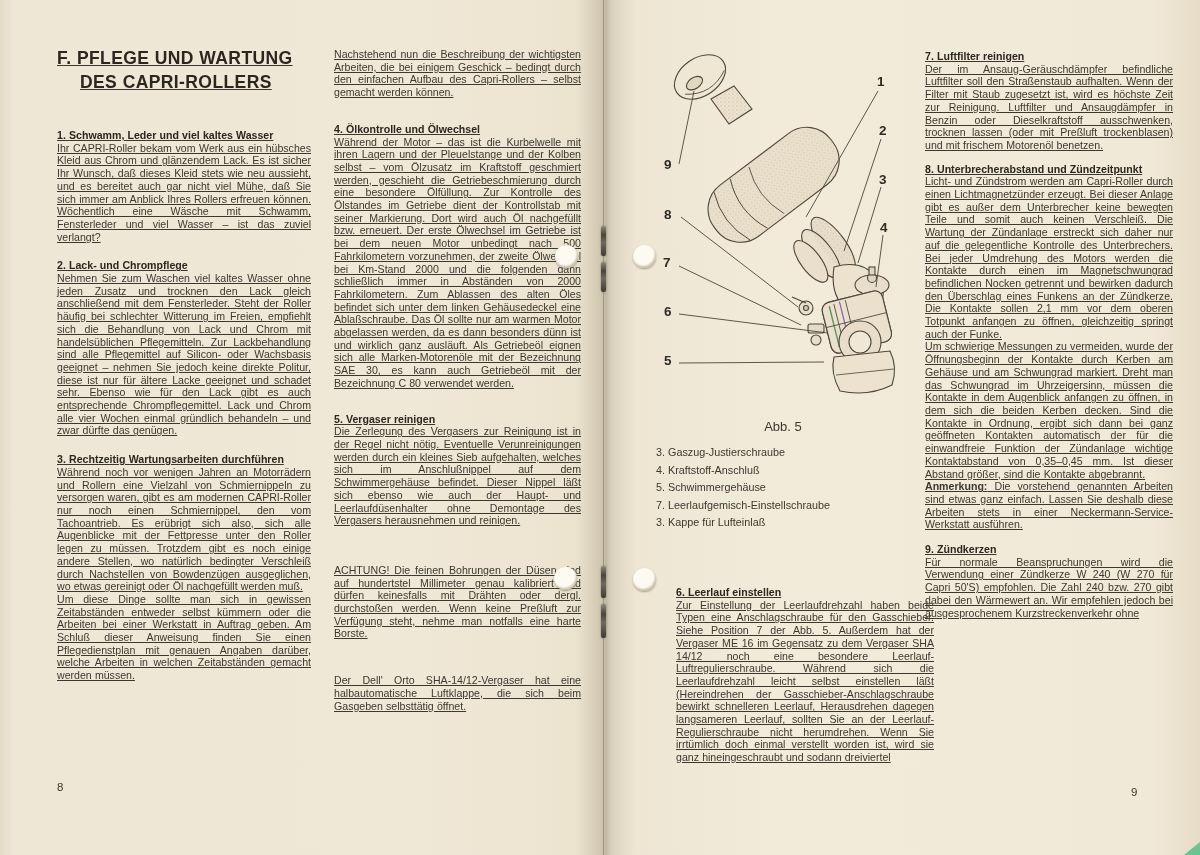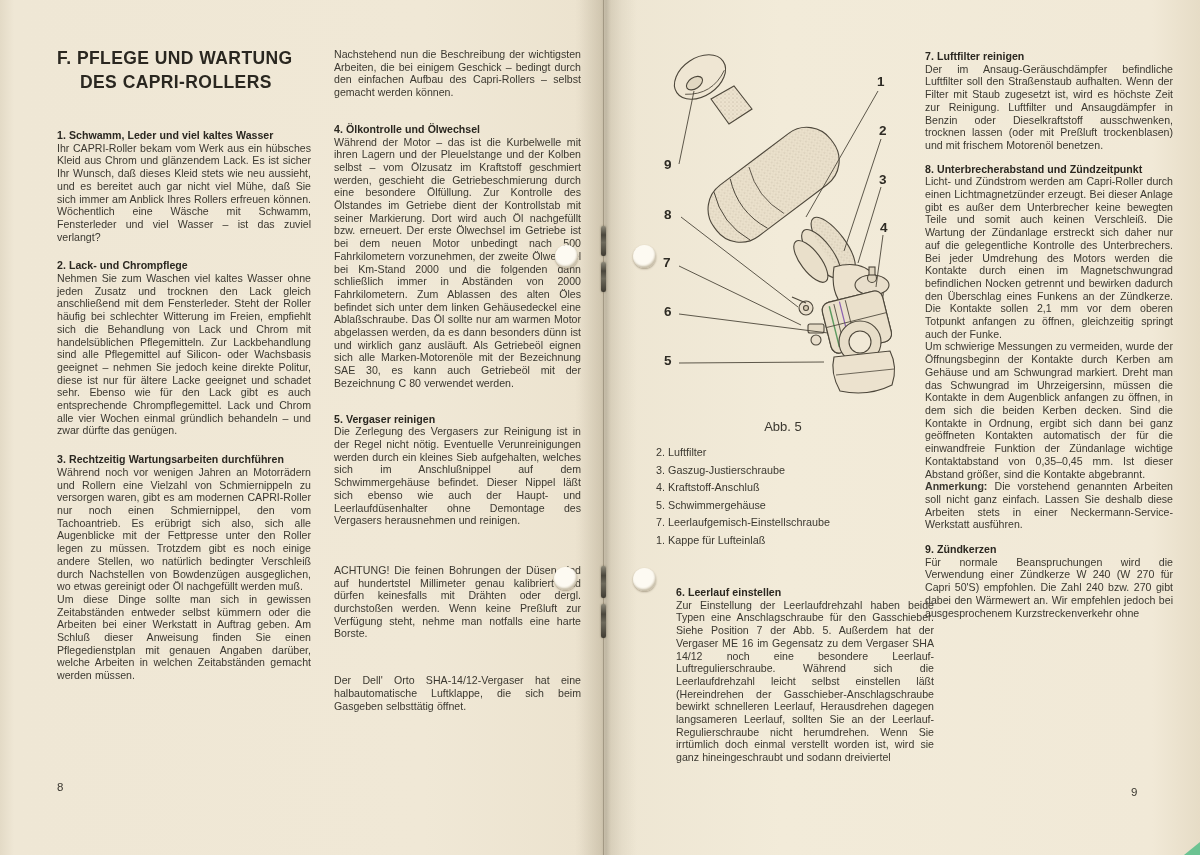--- a/index.html
+++ b/index.html
@@ -9,21 +9,21 @@
     font-family:"Liberation Sans", sans-serif;
   }
   .page{position:absolute;top:0;height:855px;}
   .page-left{left:0;width:604px;background:linear-gradient(90deg,#e3dac6 0,#efe7d5 14px,#f0e8d6 70%,#ece3cf 96%,#e2d8c2 100%);}
   .page-right{left:604px;width:596px;background:linear-gradient(90deg,#e5dcc7 0,#eee6d3 3%,#f2ebd9 30%,#f1e9d7 92%,#e6dcc6 100%);}
   .gutter{position:absolute;left:575px;top:0;width:62px;height:855px;
     background:linear-gradient(90deg,rgba(97,85,60,0) 0%,rgba(97,85,60,.14) 42%,rgba(60,50,34,.22) 50%,rgba(97,85,60,.12) 58%,rgba(97,85,60,0) 100%);}
   .fold-line{position:absolute;left:603px;top:0;width:1px;height:855px;background:rgba(70,58,40,.28);}
 
   .col{position:absolute;text-align:justify;font-size:10.6px;line-height:12.7px;color:#3b3830;
-       hyphens:auto;-webkit-hyphens:auto;word-spacing:.02em;}
+       hyphens:auto;-webkit-hyphens:auto;word-spacing:.02em;text-decoration:underline;}
   .col p{margin:0;}
   .sec{margin-top:13px;}
   .gap-lg{margin-top:30px;}
   .sec-h{font-weight:bold;color:#2a2720;margin:0 0 1px 0;}
   .doc-title{font-size:17.5px;line-height:24px;font-weight:bold;color:#2a2720;letter-spacing:.4px;text-align:left;}
   .doc-title .l2{padding-left:23px;display:block;}
   .page-num{position:absolute;font-size:11.5px;color:#3b3830;}
 
   .figure-wrap{position:absolute;left:648px;top:45px;width:270px;height:370px;}
   .figure-wrap svg{position:absolute;left:0;top:0;}
@@ -169,43 +169,42 @@
   <span class="callout" style="left:16px;top:308px;">5</span>
   <span class="callout" style="left:16px;top:259px;">6</span>
   <span class="callout" style="left:15px;top:210px;">7</span>
   <span class="callout" style="left:16px;top:162px;">8</span>
   <span class="callout" style="left:16px;top:112px;">9</span>
 </div>
 
 <div class="fig-caption">Abb. 5</div>
 
 <div class="parts">
-  <div>2.  Luftfilter</div>
   <div>3.  Gaszug-Justierschraube</div>
   <div>4.  Kraftstoff-Anschluß</div>
   <div>5.  Schwimmergehäuse</div>
   <div>7.  Leerlaufgemisch-Einstellschraube</div>
-  <div>1.  Kappe für Lufteinlaß</div>
+  <div>3.  Kappe für Lufteinlaß</div>
 </div>
 
 <div class="col" style="left:676px;top:586px;width:258px;">
   <p class="sec-h">6. Leerlauf einstellen</p>
   <p>Zur Einstellung der Leerlaufdrehzahl haben beide Typen eine Anschlagschraube für den Gasschieber. Siehe Position 7 der Abb. 5. Außerdem hat der Vergaser ME 16 im Gegensatz zu dem Vergaser SHA 14/12 noch eine besondere Leerlauf-Luftregulierschraube. Während sich die Leerlaufdrehzahl leicht selbst einstellen läßt (Hereindrehen der Gasschieber-Anschlagschraube bewirkt schnelleren Leerlauf, Herausdrehen dagegen langsameren Leerlauf, sollten Sie an der Leerlauf-Regulierschraube nicht herumdrehen. Wenn Sie irrtümlich doch einmal verstellt worden ist, wird sie ganz hineingeschraubt und sodann dreiviertel</p>
 </div>
 
 <div class="col" style="left:925px;top:48px;width:248px;">
   <div class="sec" style="margin-top:2px;">
     <p class="sec-h">7. Luftfilter reinigen</p>
     <p>Der im Ansaug-Geräuschdämpfer befindliche Luftfilter soll den Straßenstaub aufhalten. Wenn der Filter mit Staub zugesetzt ist, wird es höchste Zeit zur Reinigung. Luftfilter und Ansaugdämpfer in Benzin oder Dieselkraftstoff ausschwenken, trocknen lassen (oder mit Preßluft trockenblasen) und mit frischem Motorenöl benetzen.</p>
   </div>
   <div class="sec" style="margin-top:11px;">
     <p class="sec-h">8. Unterbrecherabstand und Zündzeitpunkt</p>
     <p>Licht- und Zündstrom werden am Capri-Roller durch einen Lichtmagnetzünder erzeugt. Bei dieser Anlage gibt es außer dem Unterbrecher keine bewegten Teile und somit auch keinen Verschleiß. Die Wartung der Zündanlage erstreckt sich daher nur auf die gelegentliche Kontrolle des Unterbrechers. Bei jeder Umdrehung des Motors werden die Kontakte durch einen im Magnetschwungrad befindlichen Nocken getrennt und bewirken dadurch den Überschlag eines Funkens an der Zündkerze. Die Kontakte sollen 2,1 mm vor dem oberen Totpunkt anfangen zu öffnen, gleichzeitig springt auch der Funke.</p>
     <p>Um schwierige Messungen zu vermeiden, wurde der Öffnungsbeginn der Kontakte durch Kerben am Gehäuse und am Schwungrad markiert. Dreht man das Schwungrad im Uhrzeigersinn, müssen die Kontakte in dem Augenblick anfangen zu öffnen, in dem sich die beiden Kerben decken. Sind die Kontakte in Ordnung, ergibt sich dann bei ganz geöffneten Kontakten automatisch der für die einwandfreie Funktion der Zündanlage wichtige Kontaktabstand von 0,35–0,45 mm. Ist dieser Abstand größer, sind die Kontakte abgebrannt.</p>
-    <p><span class="b">Anmerkung:</span><span> Die vorstehend genannten Arbeiten soll nicht ganz einfach. Lassen Sie deshalb diese Arbeiten stets in einer Neckermann-Service-Werkstatt ausführen.</span></p>
+    <p><span class="b">Anmerkung:</span><span> Die vorstehend genannten Arbeiten sind etwas ganz einfach. Lassen Sie deshalb diese Arbeiten stets in einer Neckermann-Service-Werkstatt ausführen.</span></p>
   </div>
   <div class="sec" style="margin-top:12px;">
     <p class="sec-h">9. Zündkerzen</p>
     <p>Für normale Beanspruchungen wird die Verwendung einer Zündkerze W 240 (W 270 für Capri 50'S) empfohlen. Die Zahl 240 bzw. 270 gibt dabei den Wärmewert an. Wir empfehlen jedoch bei ausgesprochenem Kurzstreckenverkehr ohne</p>
   </div>
 </div>
 
 <div class="page-num" style="left:1131px;top:786px;">9</div>
 
 <div class="gutter"></div>

